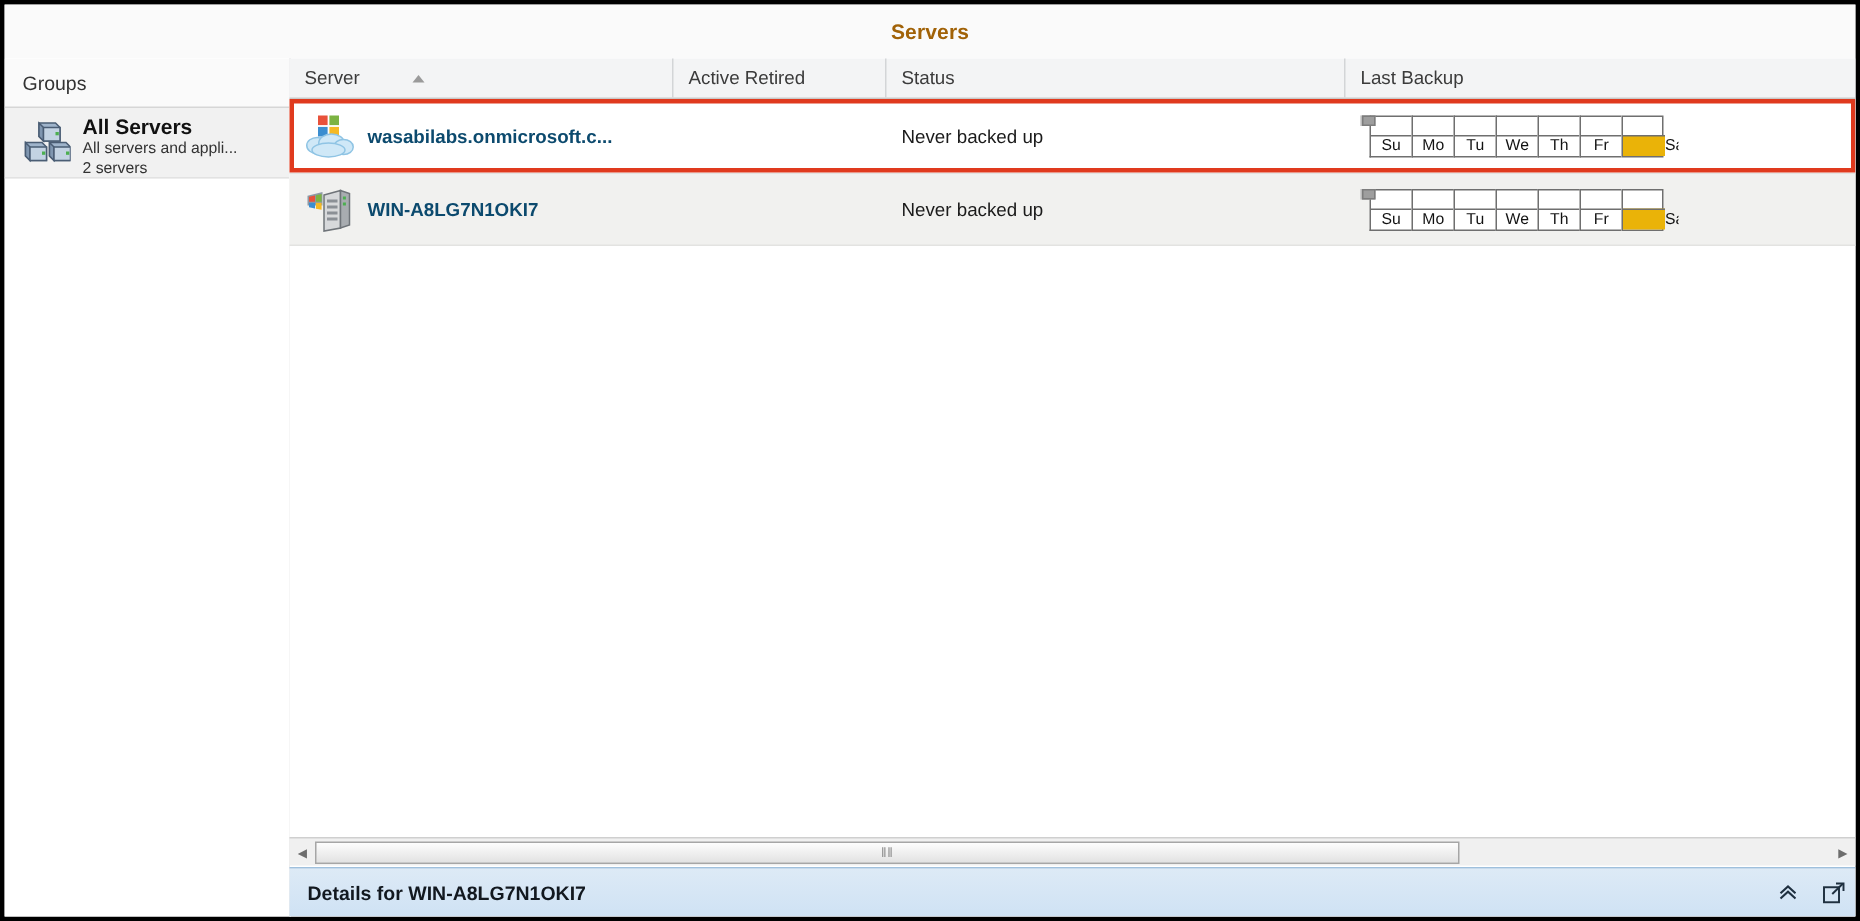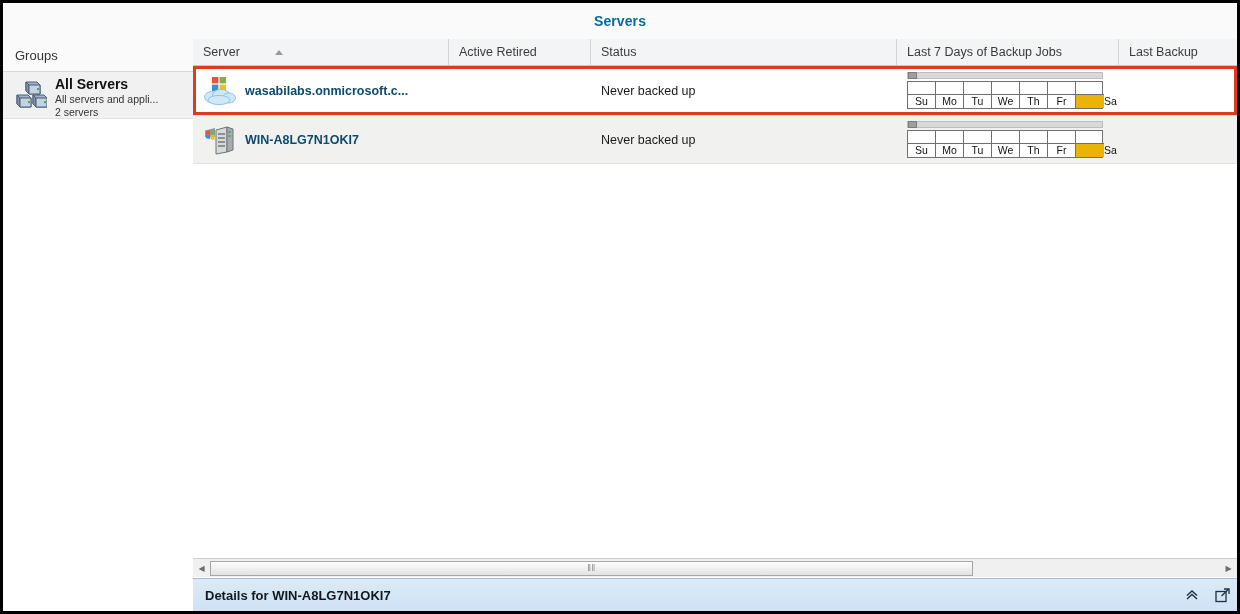--- a/index.html
+++ b/index.html
@@ -17,21 +17,21 @@
   }
 
   
   .titlebar {
     position: absolute; left: 0; top: 0;
     width: 1234px; height: 36px;
     background: #fafafa;
     display: flex; align-items: center; justify-content: center;
   }
   .titlebar-text {
-    font-size: 14px; font-weight: bold; color: #0369a1;
+    font-size: 14px; font-weight: bold; color: #a16207;
     letter-spacing: .1px;
   }
   .server-button {
     position: absolute; right: 6px; top: 5px;
     height: 25px;
     background: linear-gradient(#3d81c4, #2f6fb5);
     border: 1px solid #2a63a3;
     border-radius: 4px;
     color: #ffffff;
     font-size: 12.5px; font-weight: bold;
@@ -135,21 +135,21 @@
     height: 100%;
     padding-left: 10px;
     font-size: 12.5px; color: #1a1a1a;
     overflow: hidden; white-space: nowrap;
   }
   .server-name { font-size: 12.5px; font-weight: bold; color: #0c4a6e; }
   .server-icon { width: 34px; height: 30px; flex: 0 0 34px; margin-right: 8px; }
 
   
   .last7 {
-    display: flex; flex-direction: column;
+    display: flex; flex-direction: row;
     justify-content: center;
     width: 202px;
   }
   .mini-track {
     position: relative;
     height: 7px;
     width: 196px;
     background: #d9d9d9;
     border: 1px solid #bdbdbd;
     margin-bottom: 2px;
@@ -266,23 +266,20 @@
     <div class="grid-header">
       <div class="col c-server">
         <span>Server</span>
         <span class="sort-asc-icon"></span>
       </div>
       <div class="col c-alerts">
         <span>Active Retired</span>
       </div>
       <div class="col c-status">
         <span>Status</span>
-      </div>
-      <div class="col c-last7">
-        <span>Last 7 Days of Backup Jobs</span>
       </div>
       <div class="col c-lastbk last">
         <span>Last Backup</span>
       </div>
     </div>
 
     <div class="grid-body">
 
       <div class="grid-row odd selected-outline">
         <div class="cell c-server">

